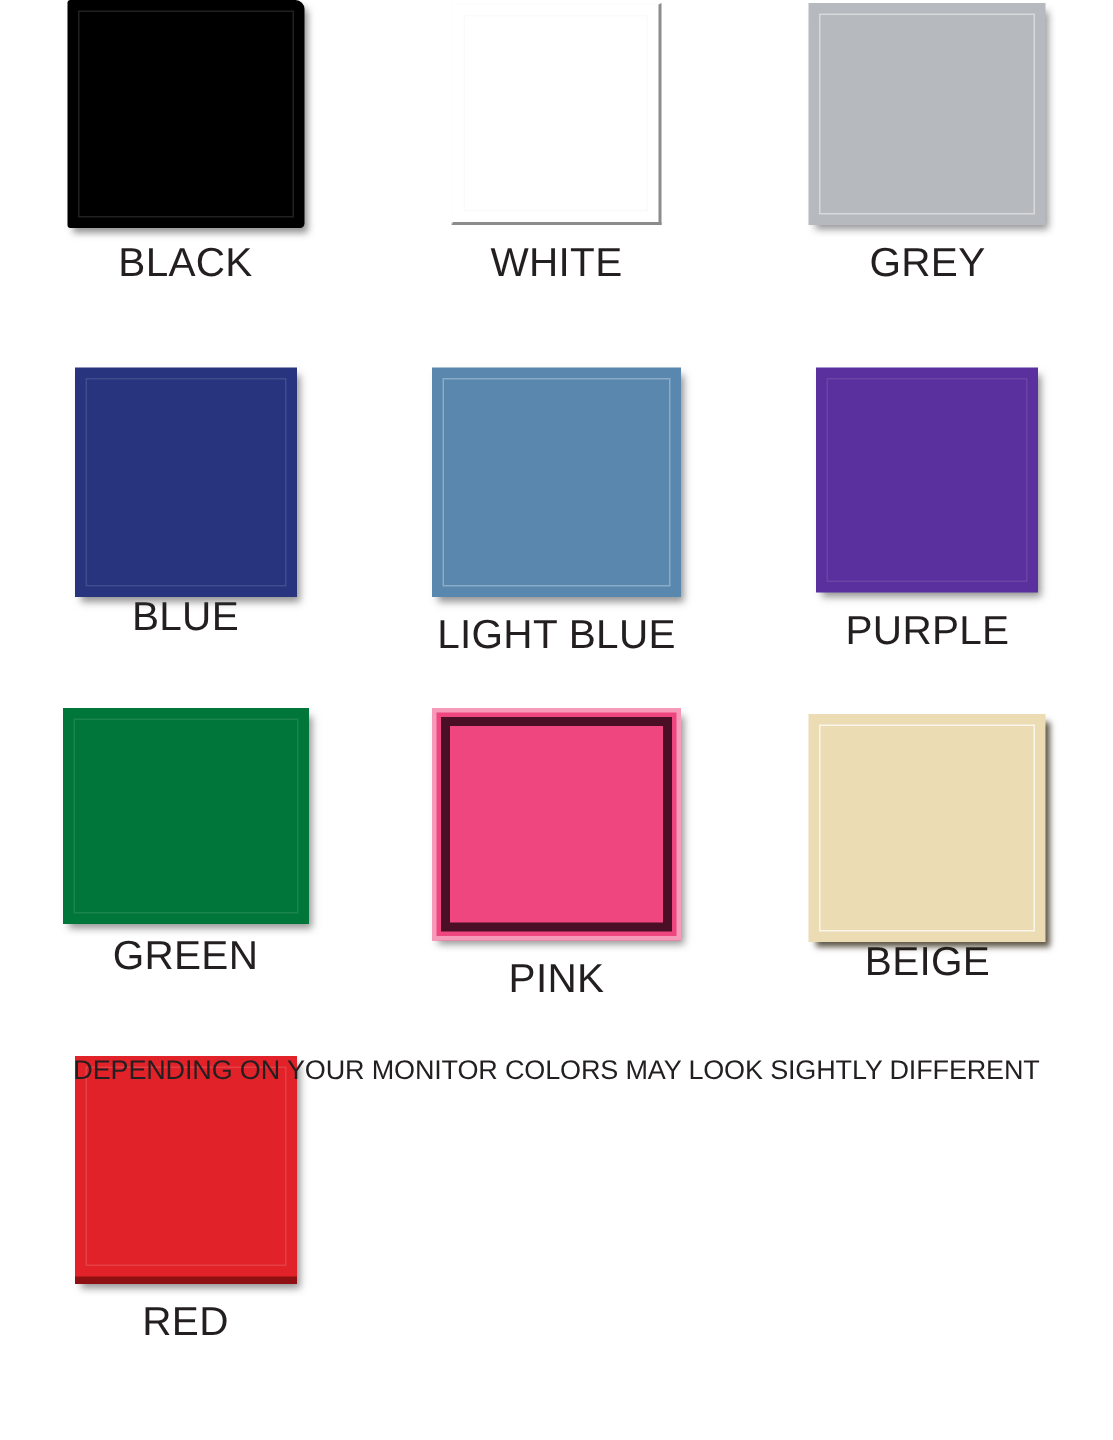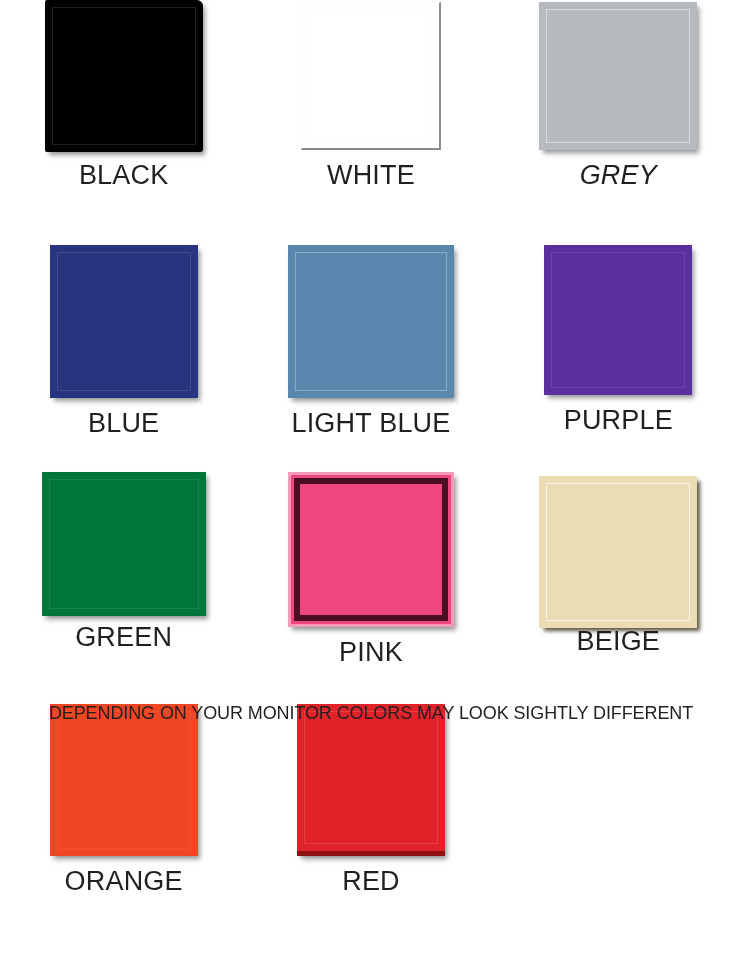--- a/index.html
+++ b/index.html
@@ -176,27 +176,27 @@
       <div class="cell col-1">
         <div class="tile-wrap" style="width: 140px; height: 148px; margin-top: 2px;">
           <div class="tile white" title="WHITE" style="background: rgb(255, 255, 255);"></div>
         </div>
         <div class="label" style="margin-top: 12px;">WHITE</div>
       </div>
       <div class="cell col-2">
         <div class="tile-wrap" style="width: 158px; height: 148px; margin-top: 2px;">
           <div class="tile grey" title="GREY" style="background: rgb(182, 186, 190);"></div>
         </div>
-        <div class="label" style="margin-top: 12px; font-style: italic;">GREY</div>
+        <div class="label" style="margin-top: 12px;">GREY</div>
       </div>
       <div class="cell col-0">
         <div class="tile-wrap" style="width: 148px; height: 153px; margin-top: 16px;">
           <div class="tile blue" title="BLUE" style="background: rgb(40, 53, 126);"></div>
         </div>
-        <div class="label" style="margin-top: 12px;">BLUE</div>
+        <div class="label" style="margin-top: 0;">BLUE</div>
       </div>
       <div class="cell col-1">
         <div class="tile-wrap" style="width: 166px; height: 153px; margin-top: 16px;">
           <div class="tile light-blue" title="LIGHT BLUE" style="background: rgb(90, 135, 174);"></div>
         </div>
         <div class="label" style="margin-top: 12px;">LIGHT BLUE</div>
       </div>
       <div class="cell col-0">
         <div class="tile-wrap" style="width: 148px; height: 150px; margin-top: 16px;">
           <div class="tile purple" title="PURPLE" style="background: rgb(90, 47, 158);"></div>
@@ -216,26 +216,20 @@
           </div>
         </div>
         <div class="label" style="margin-top: 12px; text-align: center;">PINK</div>
       </div>
       <div class="cell col-0">
         <div class="tile-wrap" style="width: 158px; height: 152px; margin-top: 18px;">
           <div class="tile beige" title="BEIGE" style="background: rgb(235, 220, 180);"></div>
         </div>
         <div class="label" style="margin-top: 0;">BEIGE</div>
       </div>
-      <div class="cell col-1">
-        <div class="tile-wrap" style="width: 148px; height: 152px; margin-top: 18px;">
-          <div class="tile orange" title="ORANGE" style="background: rgb(240, 70, 35);"></div>
-        </div>
-        <div class="label" style="margin-top: 12px;">ORANGE</div>
-      </div>
       <div class="cell col-2">
         <div class="tile-wrap" style="width: 148px; height: 152px; margin-top: 18px;">
           <div class="tile red" title="RED" style="background: rgb(226, 34, 41);"></div>
         </div>
         <div class="label" style="margin-top: 12px;">RED</div>
       </div>
     </div>
 
   <div class="footer">DEPENDING ON YOUR MONITOR COLORS MAY LOOK SIGHTLY DIFFERENT</div>
 

